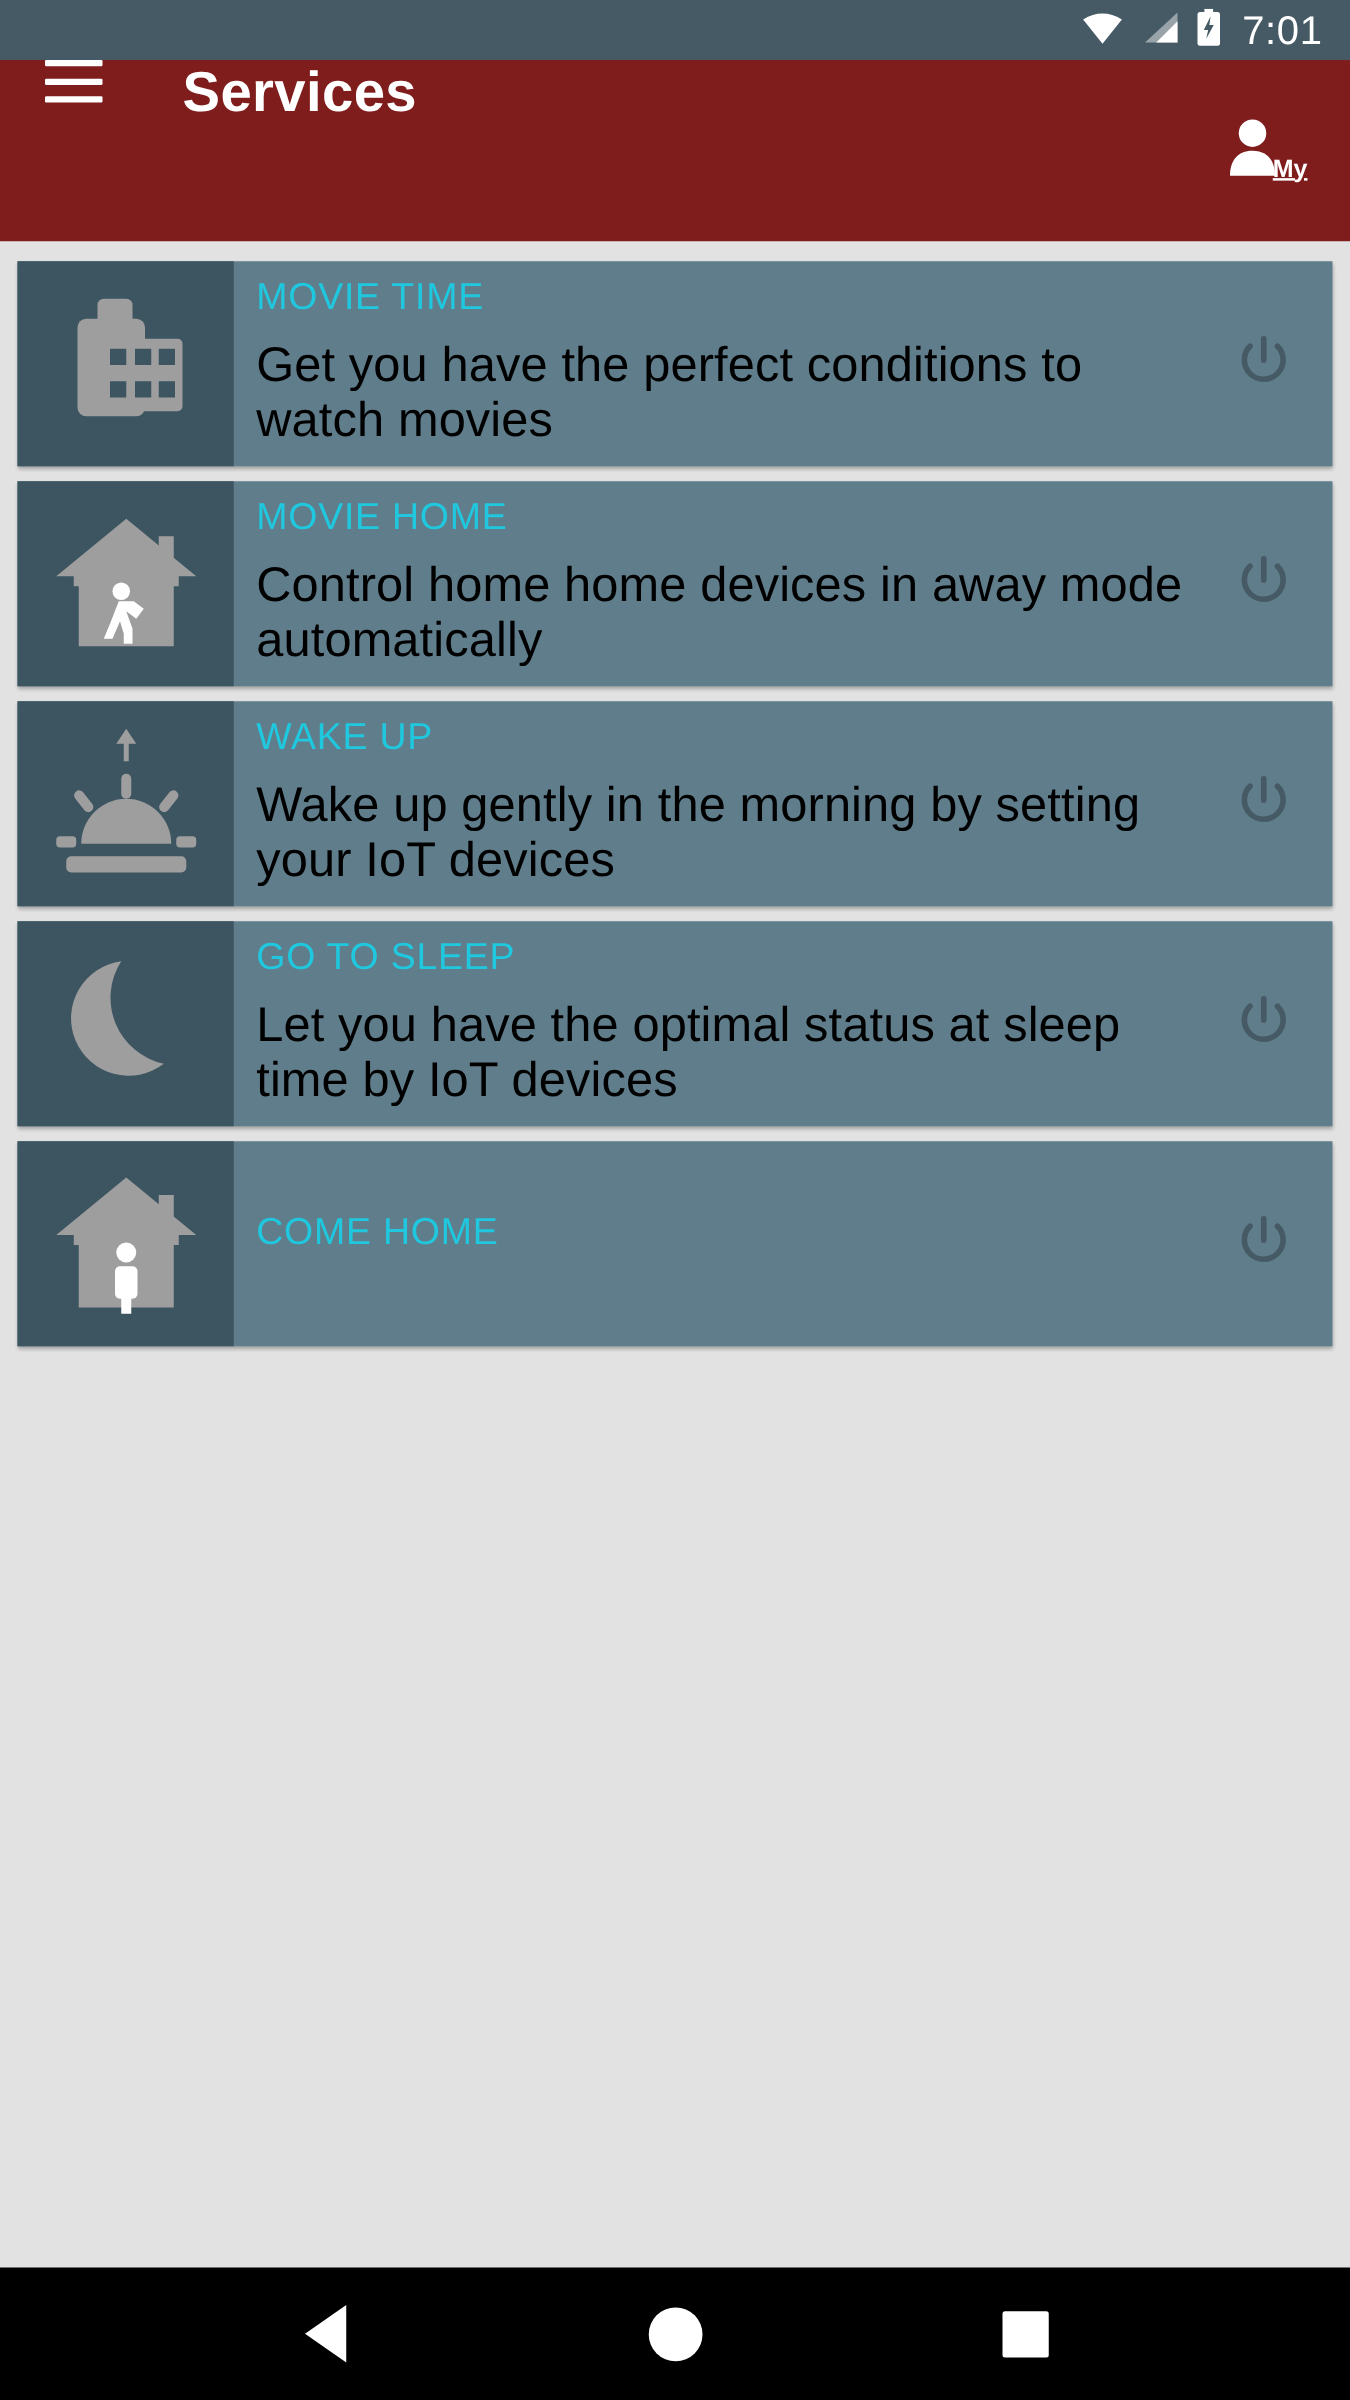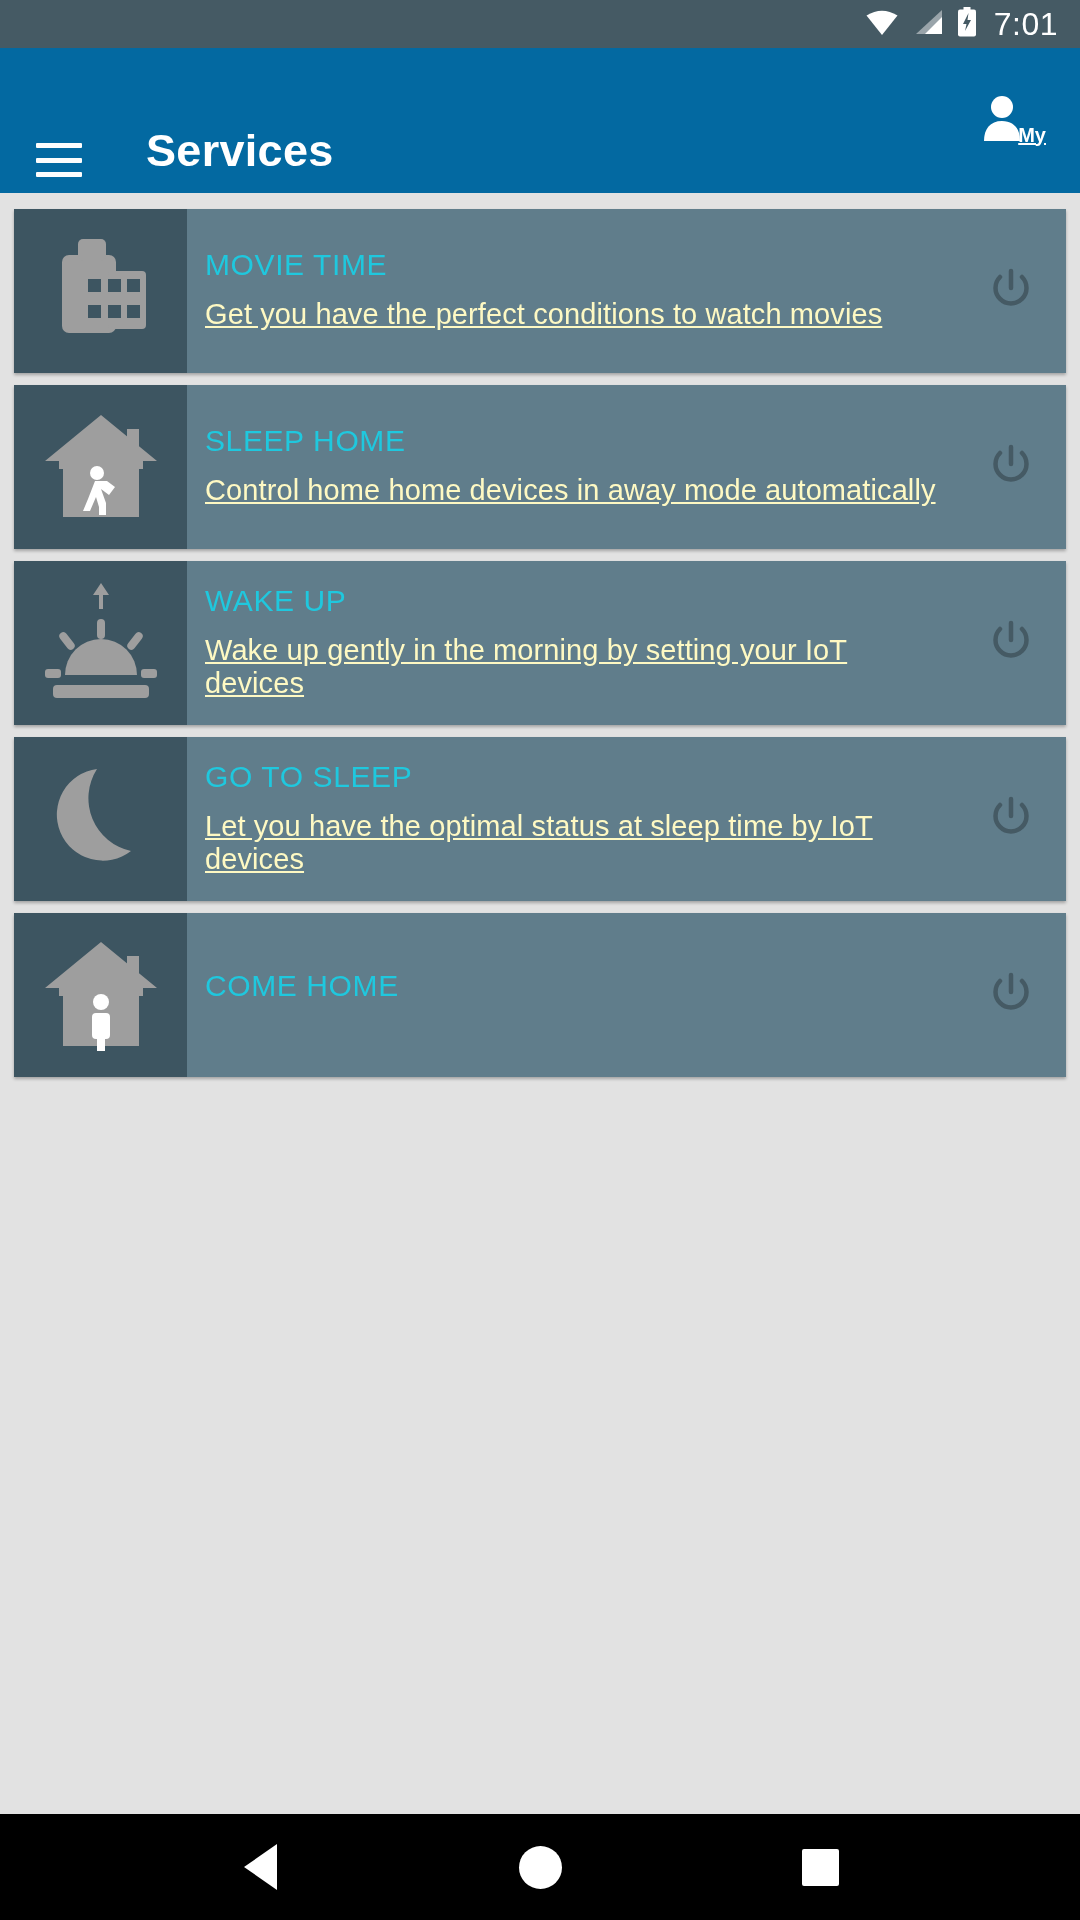--- a/index.html
+++ b/index.html
@@ -19,22 +19,22 @@
   }
   .sb-icons { display:flex; align-items:center; gap:13px; }
   .sb-time {
     color:#ffffff; font-size:32px; font-weight:400;
     letter-spacing:0.5px; line-height:1; margin-left:5px;
     font-family:"Liberation Sans", sans-serif;
   }
 
   
   .appbar {
-    height:145px; background:#0369a1; flex:0 0 145px;
-    display:flex; align-items:flex-end; padding:0 30px 16px 36px;
+    height:145px; background:#7f1d1d; flex:0 0 145px;
+    display:flex; align-items:flex-start; padding:0 30px 0 36px;
     position:relative;
   }
   .hamburger { width:46px; height:34px; display:flex; flex-direction:column;
     justify-content:space-between; cursor:pointer; }
   .hamburger span { display:block; height:5px; background:#fdfdfd; border-radius:1px; width:100%; }
   .appbar-title {
     color:#ffffff; font-size:45px; font-weight:700;
     margin-left:64px; letter-spacing:0.3px; white-space:nowrap;
   }
   .appbar-right {
@@ -59,22 +59,22 @@
   }
   .card-body {
     flex:1 1 auto; display:flex; flex-direction:column;
     justify-content:center; padding:0 20px 0 18px; min-width:0;
   }
   .card-title {
     color:#1fc8de; font-size:30px; font-weight:400;
     letter-spacing:0.6px; margin-bottom:18px; line-height:1;
   }
   .card-desc {
-    color:#fef9c3; font-size:29px; font-weight:400;
-    line-height:1.14; letter-spacing:0.1px;text-decoration:underline;
+    color:#000000; font-size:39px; font-weight:400;
+    line-height:1.14; letter-spacing:0.1px;
   }
   .card-power {
     flex:0 0 96px; display:flex; align-items:center; justify-content:center;
     padding-right:14px; cursor:pointer;
   }
 
   
   .navbar {
     height:106px; flex:0 0 106px; background:#000000;
     display:flex; align-items:center; justify-content:space-around;
@@ -174,21 +174,21 @@
             <rect x="88" y="22" width="12" height="22" fill="#9e9e9e"></rect>
             <rect x="24" y="54" width="76" height="56" fill="#9e9e9e"></rect>
             <g fill="#ffffff">
               <circle cx="58" cy="66" r="7"></circle>
               <path d="M56 74 L49 92 L44 104 L51 104 L57 90 L60 100 L60 108 L67 108 L67 96 L62 82 L70 88 L76 80 L68 74 Z"></path>
             </g>
           </svg>
         </span>
       </div>
       <div class="card-body">
-        <div class="card-title">SLEEP HOME</div>
+        <div class="card-title">MOVIE HOME</div>
         <div class="card-desc">Control home home devices in away mode automatically</div>
       </div>
       <div class="card-power">
         <span>
           <svg width="46" height="46" viewBox="0 0 46 46">
             <path d="M23 5 L23 22" stroke="#455a64" stroke-width="4.5" stroke-linecap="round" fill="none"></path>
             <path d="M12 11 A15.5 15.5 0 1 0 34 11" stroke="#455a64" stroke-width="4.5" stroke-linecap="round" fill="none"></path>
           </svg>
         </span>
       </div>

